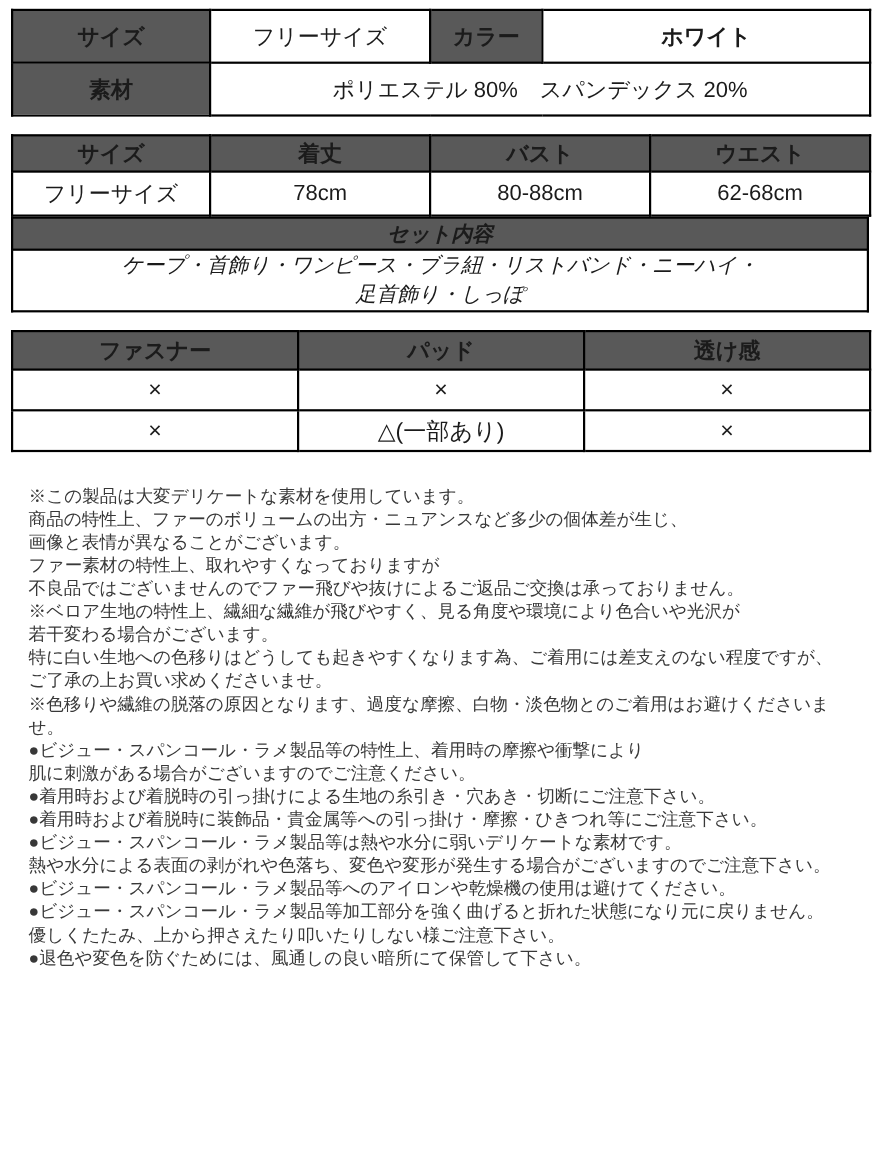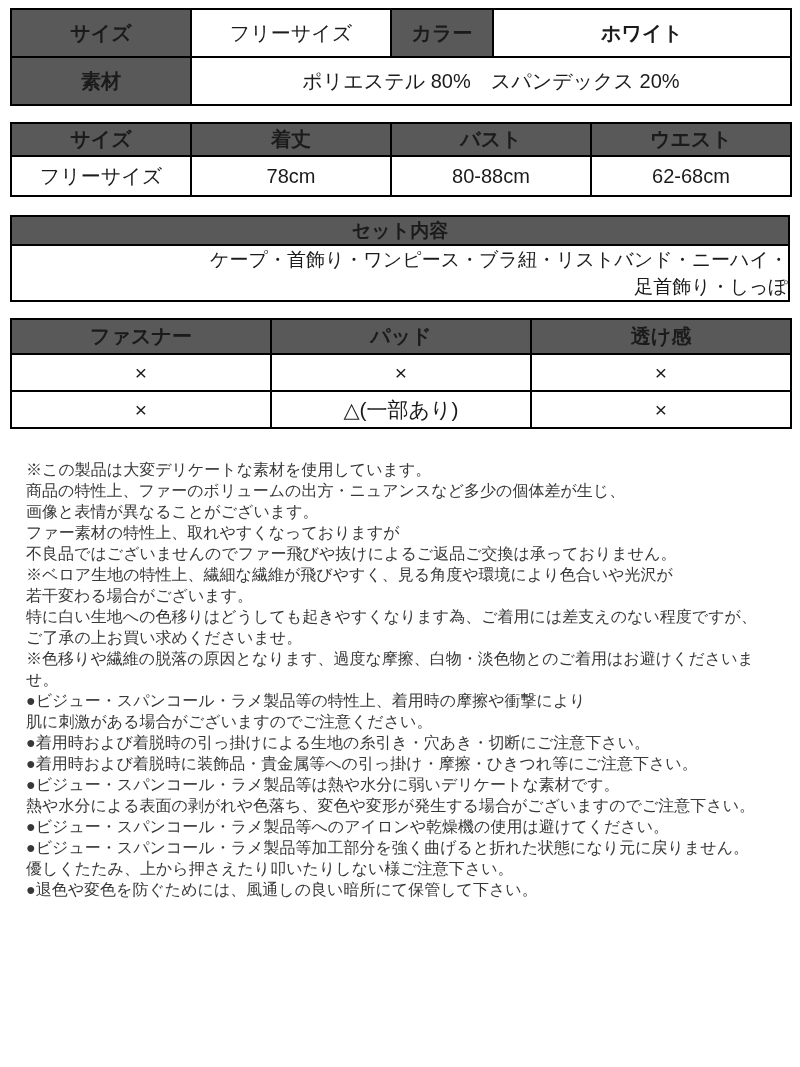--- a/index.html
+++ b/index.html
@@ -50,26 +50,25 @@
   .spec .c4{width:298px;font-weight:bold;}
 
   
   .measure{margin-top:16px;}
   .measure .hrow td{height:33px;}
   .measure .drow td{height:40px;}
   .measure .c1{width:180px;}
   .measure .c2,.measure .c3,.measure .c4{width:200px;}
 
   
-  .set{margin-top:18px;}
+  .set{font-style:italic;}
   .set .hrow td{height:29px;font-size:19px;}
   .set .drow td{
     height:46px;font-size:19px;line-height:27px;
     white-space:pre-line;
-    text-align:right;
   }
 
   
   .feat{margin-top:16px;border-radius:20px;}
   .feat td{width:260px;}
   .feat .hrow td{height:35px;}
   .feat .drow td{height:37px;font-size:21px;}
 
   
   .notes{

